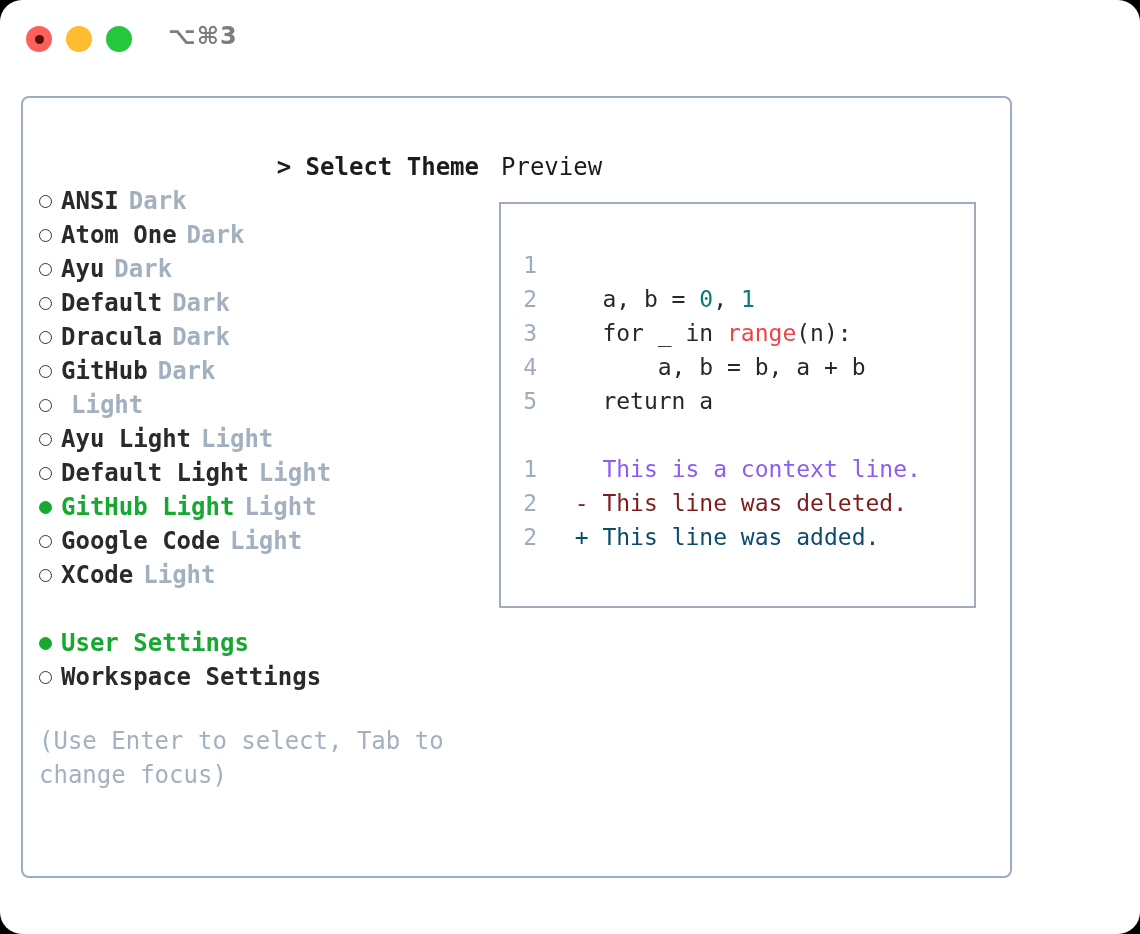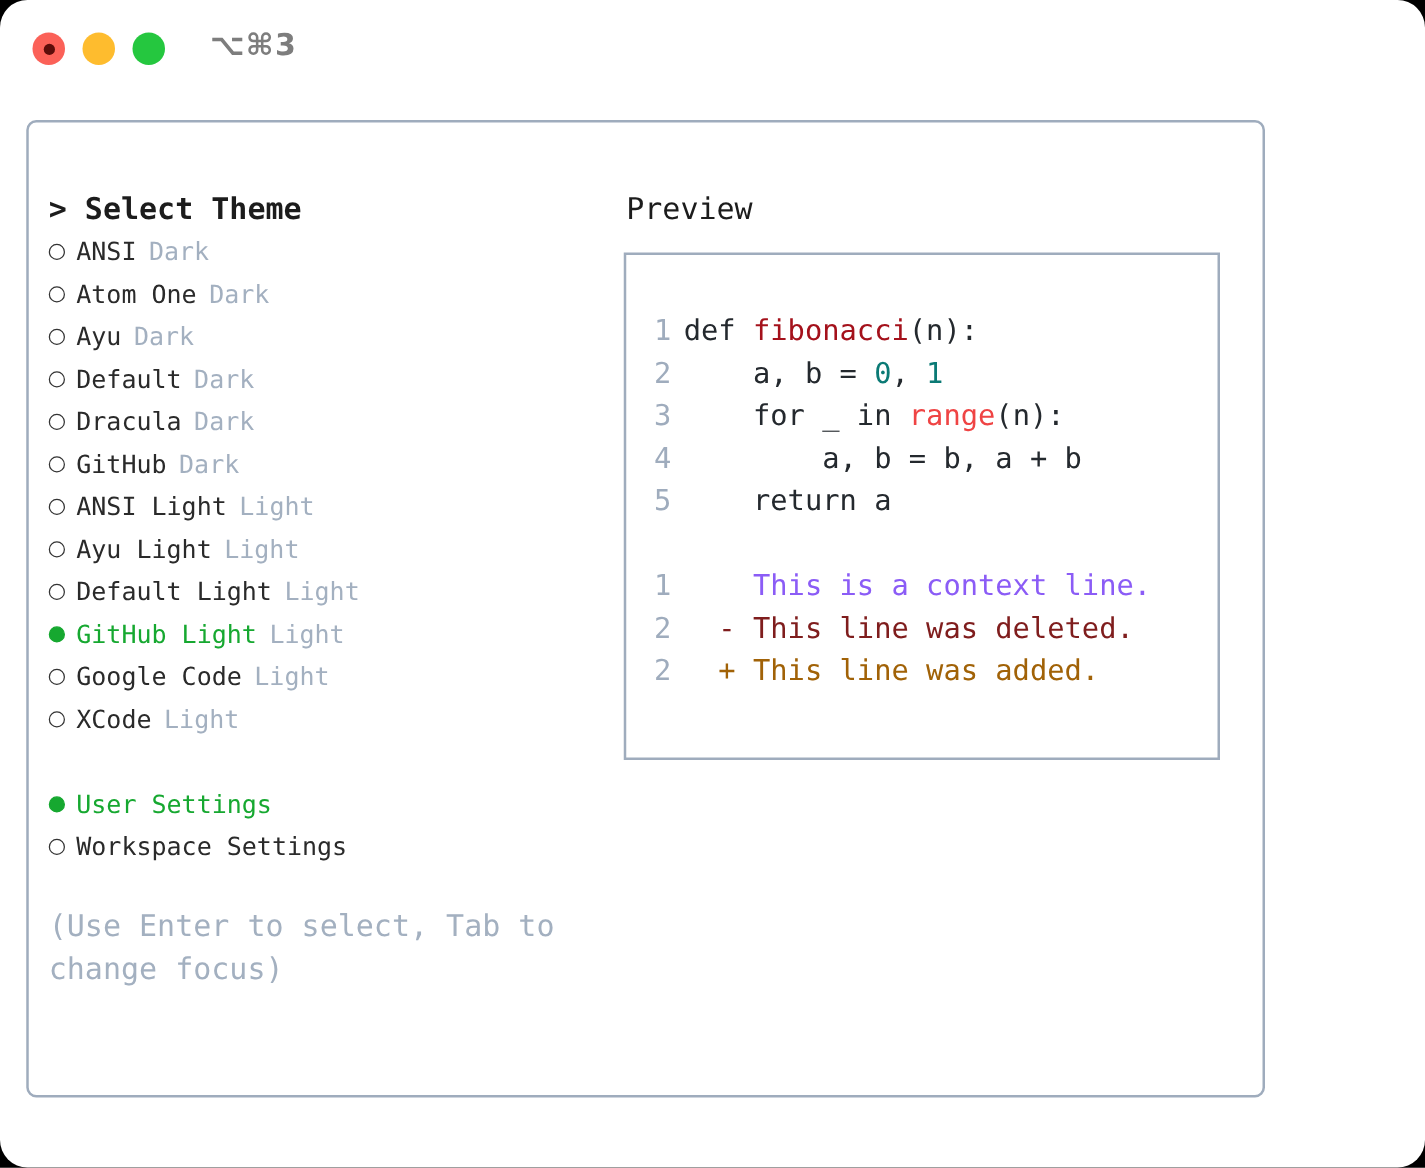--- a/index.html
+++ b/index.html
@@ -96,29 +96,30 @@
     top: 52px;
     width: 440px;
   }
 
   .section-header {
     font-size: 24px;
     line-height: 34px;
     color: #1c1c1c;
     white-space: pre;
   }
-  .section-header.bold { font-weight: 700; }
+  .section-header.bold { font-weight: 700; text-align: right; }
 
   .opt-row {
     display: flex;
     align-items: baseline;
-    font-size: 20px;
+    font-size: 24px;
     line-height: 34px;
     white-space: pre;
     color: #2a2a2a;
+    font-weight: bold;
   }
   .bullet {
     display: inline-block;
     width: 22px;
     flex: 0 0 22px;
     position: relative;
     top: -1px;
   }
   .dot {
     display: inline-block;
@@ -196,21 +197,21 @@
   .codetext { color: #24292e; }
 
   .tok-fn   { color: #a4111b; }
   .tok-num  { color: #0b7a75; }
   .tok-call { color: #ef4444; }
 
   .blank-line { height: 34px; }
 
   .diff-ctx { color: #8b5cf6; }
   .diff-del { color: #7f1d1d; }
-  .diff-add { color: #a16207; }
+  .diff-add { color: #0c4a6e; }
 </style>
 </head>
 <body>
 
 <div class="window">
 
   <div class="titlebar">
     <div class="lights">
       <div class="light red"></div>
       <div class="light yellow"></div>
@@ -224,21 +225,21 @@
 
       <div class="left-col">
         <div class="section-header bold">&gt; Select Theme</div>
         <div id="theme-list">
             <div class="opt-row"><span class="bullet"><span class="dot empty"></span></span><span class="opt-label">ANSI</span><span class="tag">Dark</span></div>
             <div class="opt-row"><span class="bullet"><span class="dot empty"></span></span><span class="opt-label">Atom One</span><span class="tag">Dark</span></div>
             <div class="opt-row"><span class="bullet"><span class="dot empty"></span></span><span class="opt-label">Ayu</span><span class="tag">Dark</span></div>
             <div class="opt-row"><span class="bullet"><span class="dot empty"></span></span><span class="opt-label">Default</span><span class="tag">Dark</span></div>
             <div class="opt-row"><span class="bullet"><span class="dot empty"></span></span><span class="opt-label">Dracula</span><span class="tag">Dark</span></div>
             <div class="opt-row"><span class="bullet"><span class="dot empty"></span></span><span class="opt-label">GitHub</span><span class="tag">Dark</span></div>
-            <div class="opt-row"><span class="bullet"><span class="dot empty"></span></span><span class="opt-label">ANSI Light</span><span class="tag">Light</span></div>
+            <div class="opt-row"><span class="bullet"><span class="dot empty"></span></span><span class="tag">Light</span></div>
             <div class="opt-row"><span class="bullet"><span class="dot empty"></span></span><span class="opt-label">Ayu Light</span><span class="tag">Light</span></div>
             <div class="opt-row"><span class="bullet"><span class="dot empty"></span></span><span class="opt-label">Default Light</span><span class="tag">Light</span></div>
             <div class="opt-row selected"><span class="bullet"><span class="dot filled"></span></span><span class="opt-label">GitHub Light</span><span class="tag">Light</span></div>
             <div class="opt-row"><span class="bullet"><span class="dot empty"></span></span><span class="opt-label">Google Code</span><span class="tag">Light</span></div>
             <div class="opt-row"><span class="bullet"><span class="dot empty"></span></span><span class="opt-label">XCode</span><span class="tag">Light</span></div>
           </div>
 
         <div class="spacer-lg"></div>
 
         <div id="apply-list">
@@ -246,21 +247,21 @@
             <div class="opt-row"><span class="bullet"><span class="dot empty"></span></span><span class="opt-label">Workspace Settings</span></div>
           </div>
 
         <div class="hint">(Use Enter to select, Tab to change focus)</div>
       </div>
 
       <div class="right-col">
         <div class="preview-title">Preview</div>
         <div class="preview-box">
           <div id="code-block">
-              <div class="code-line"><span class="lineno">1</span><span class="codetext"><span class="">def </span><span class="tok-fn">fibonacci</span><span class="">(n):</span></span></div>
+              <div class="code-line"><span class="lineno">1</span></div>
               <div class="code-line"><span class="lineno">2</span><span class="codetext"><span class="">    a, b = </span><span class="tok-num">0</span><span class="">, </span><span class="tok-num">1</span></span></div>
               <div class="code-line"><span class="lineno">3</span><span class="codetext"><span class="">    for _ in </span><span class="tok-call">range</span><span class="">(n):</span></span></div>
               <div class="code-line"><span class="lineno">4</span><span class="codetext"><span class="">        a, b = b, a + b</span></span></div>
               <div class="code-line"><span class="lineno">5</span><span class="codetext"><span class="">    return a</span></span></div>
             </div>
           <div class="blank-line"></div>
           <div id="diff-block">
               <div class="code-line"><span class="lineno">1</span><span class="diff-ctx"><span>    </span><span>This is a context line.</span></span></div>
               <div class="code-line"><span class="lineno">2</span><span class="diff-del"><span>  - </span><span>This line was deleted.</span></span></div>
               <div class="code-line"><span class="lineno">2</span><span class="diff-add"><span>  + </span><span>This line was added.</span></span></div>

